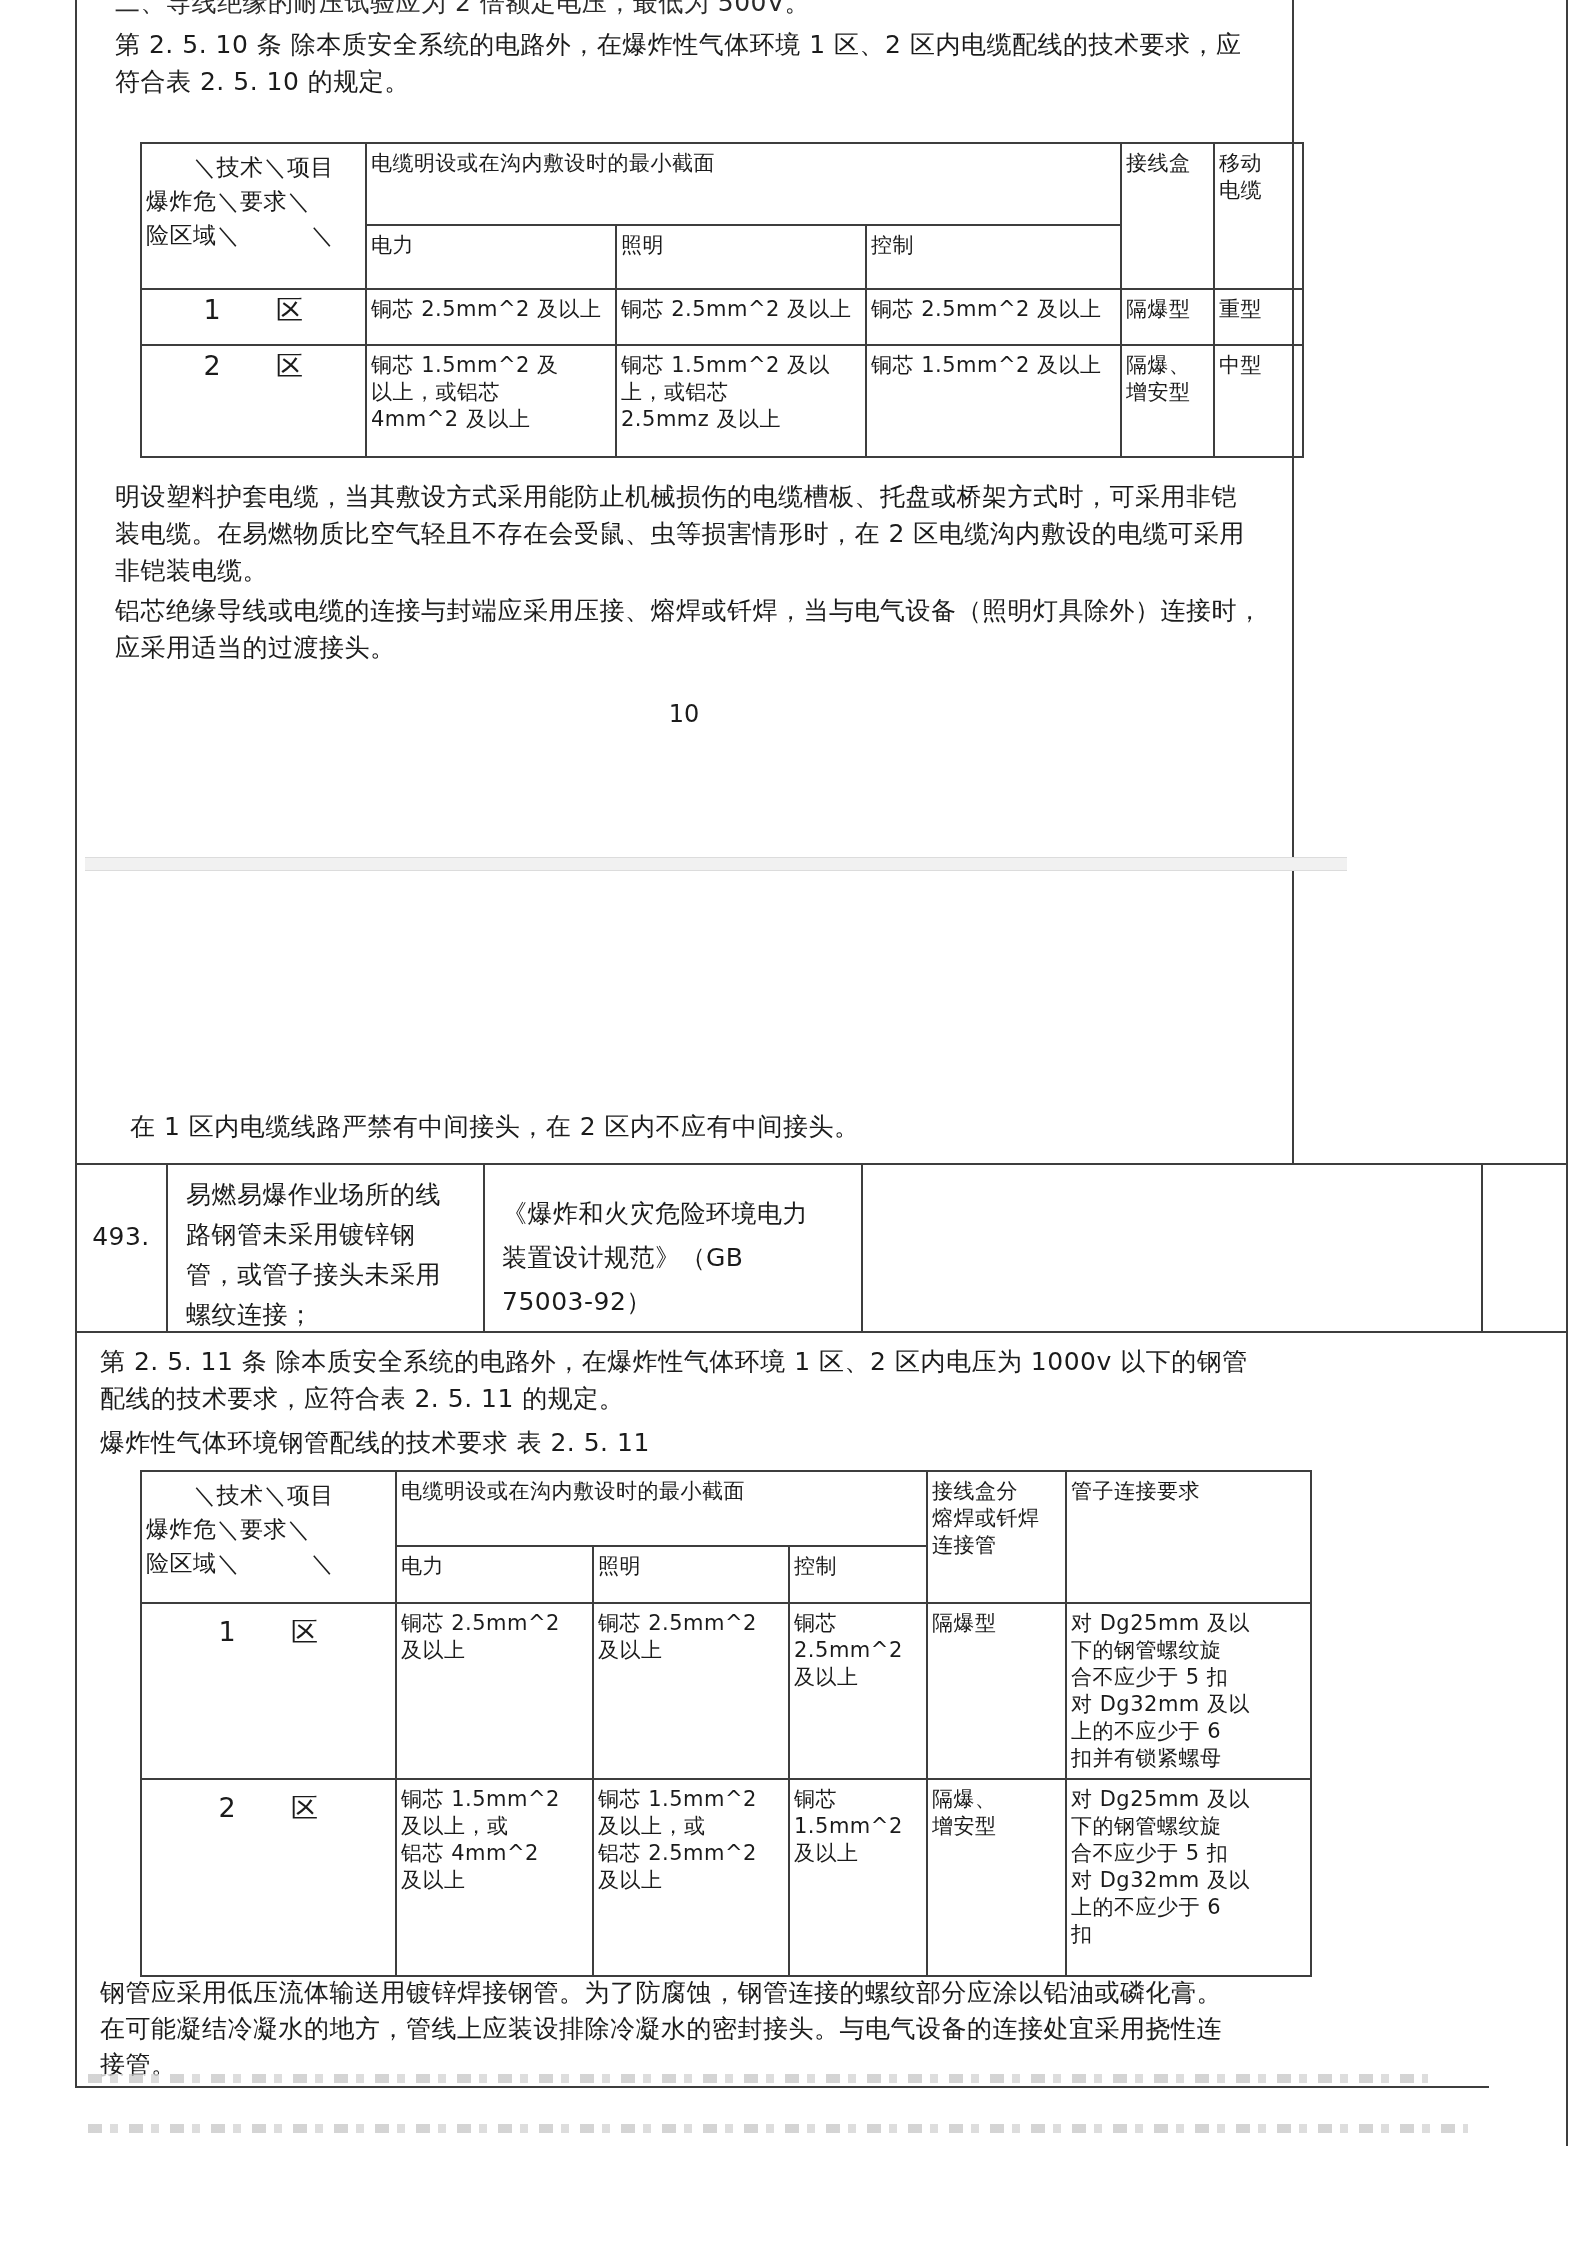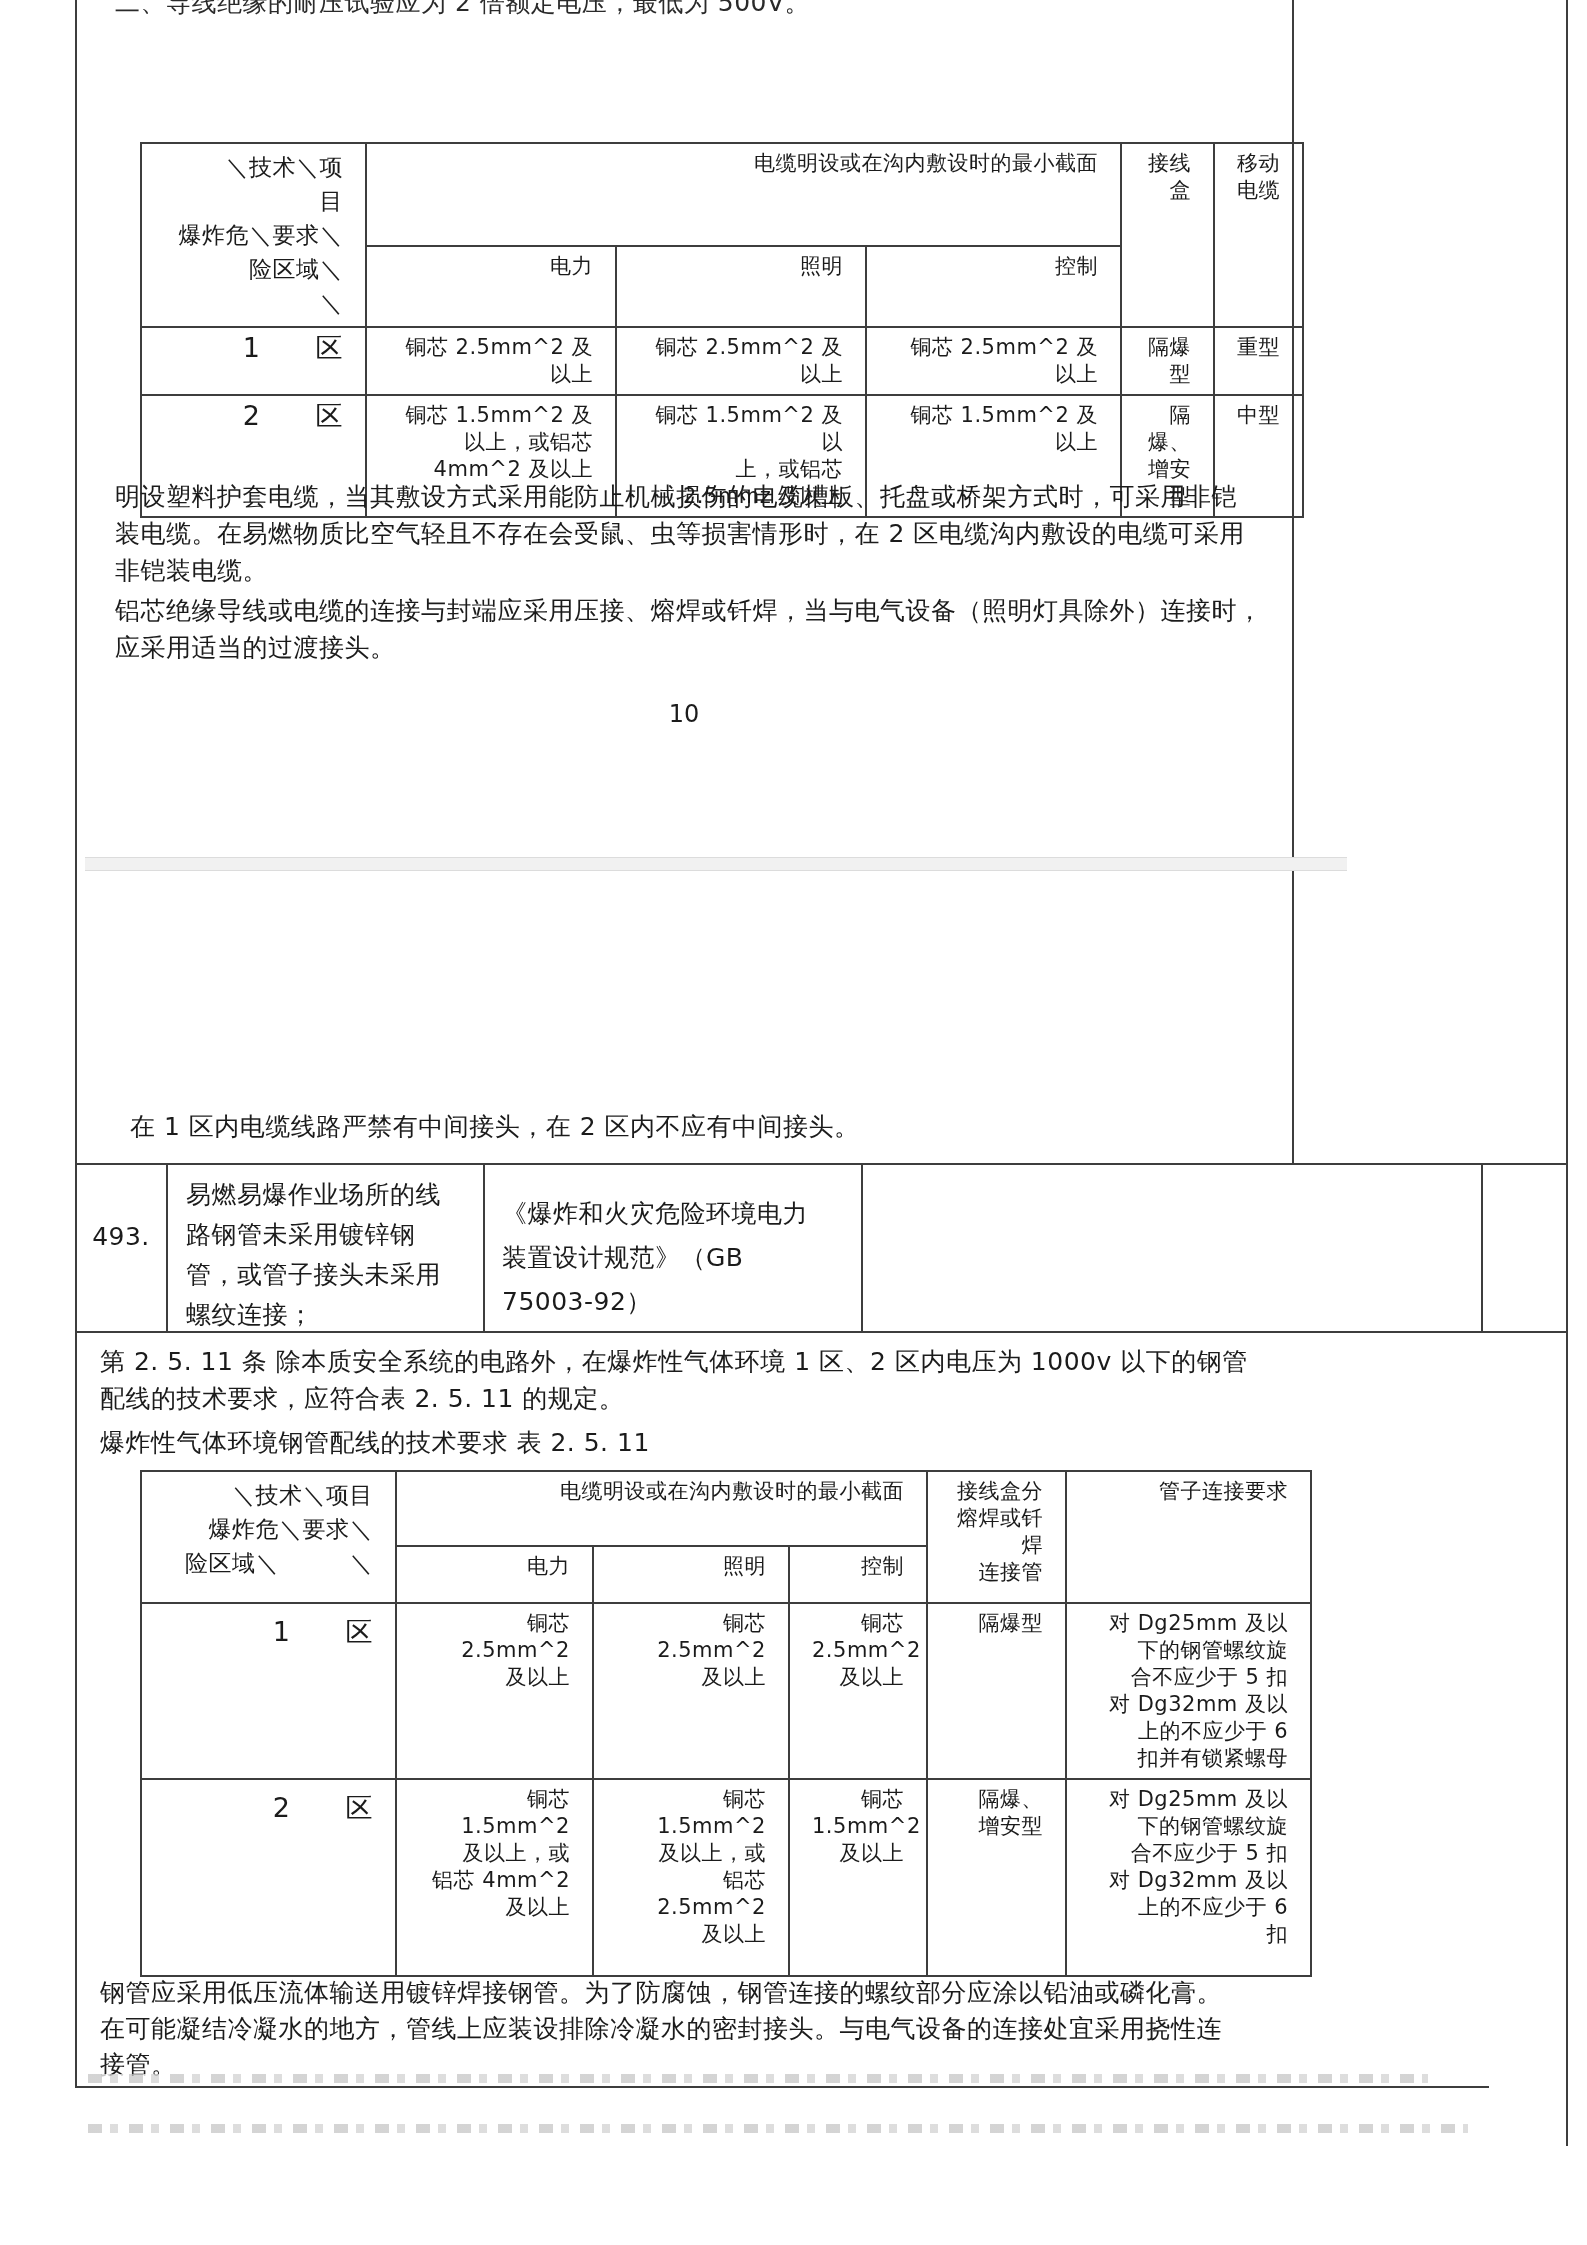--- a/index.html
+++ b/index.html
@@ -35,42 +35,43 @@
     position:absolute;height:9px;
     background:repeating-linear-gradient(90deg,#c6c6c6 0 14px,#ffffff 14px 22px,#d2d2d2 22px 30px,#ffffff 30px 41px);
     opacity:.75;
   }
   table.doc{
     position:absolute;border-collapse:collapse;table-layout:fixed;
     font-size:21px;line-height:27px;color:#1b1b1b;
   }
   table.doc td{
     border:2px solid #3d3d3d;vertical-align:top;
-    padding:6px 22px;white-space:pre-line;overflow:hidden;
+    padding:6px 4px;white-space:pre-line;overflow:hidden;
     letter-spacing:0.5px;
-    text-align:right;
   }
   td.corner{font-size:23px;line-height:34px;white-space:pre;padding-top:10px;}
   td.zone{text-align:center;vertical-align:middle;font-size:27px;white-space:pre;}
   td.mid{vertical-align:middle;}
   .r277{position:absolute;font-size:25px;letter-spacing:0.5px;white-space:pre-line;}
 </style>
 </head>
 <body>
 
 <div id="page">
 
   <div class="vline" style="left:75px;top:0;height:2088px;"></div>
   <div class="vline" style="left:1566px;top:0;height:2146px;"></div>
   <div class="vline" style="left:1292px;top:0;height:1165px;"></div>
 
   <div class="clipped" style="left:115px;top:0;width:1200px;height:15px;">
     <span class="inner">二、导线绝缘的耐压试验应为 2 倍额定电压，最低为 500V。</span>
   </div>
 
+  <div class="para" style="left:115px;top:26px;width:1180px;">第 2. 5. 10 条 除本质安全系统的电路外，在爆炸性气体环境 1 区、2 区内电缆配线的技术要求，应
+符合表 2. 5. 10 的规定。</div>
 
   <table class="doc" style="left:140px;top:142px;width:1162px;">
     <colgroup>
         <col style="width:225px">
         <col style="width:250px">
         <col style="width:250px">
         <col style="width:255px">
         <col style="width:93px">
         <col style="width:89px">
       </colgroup>

